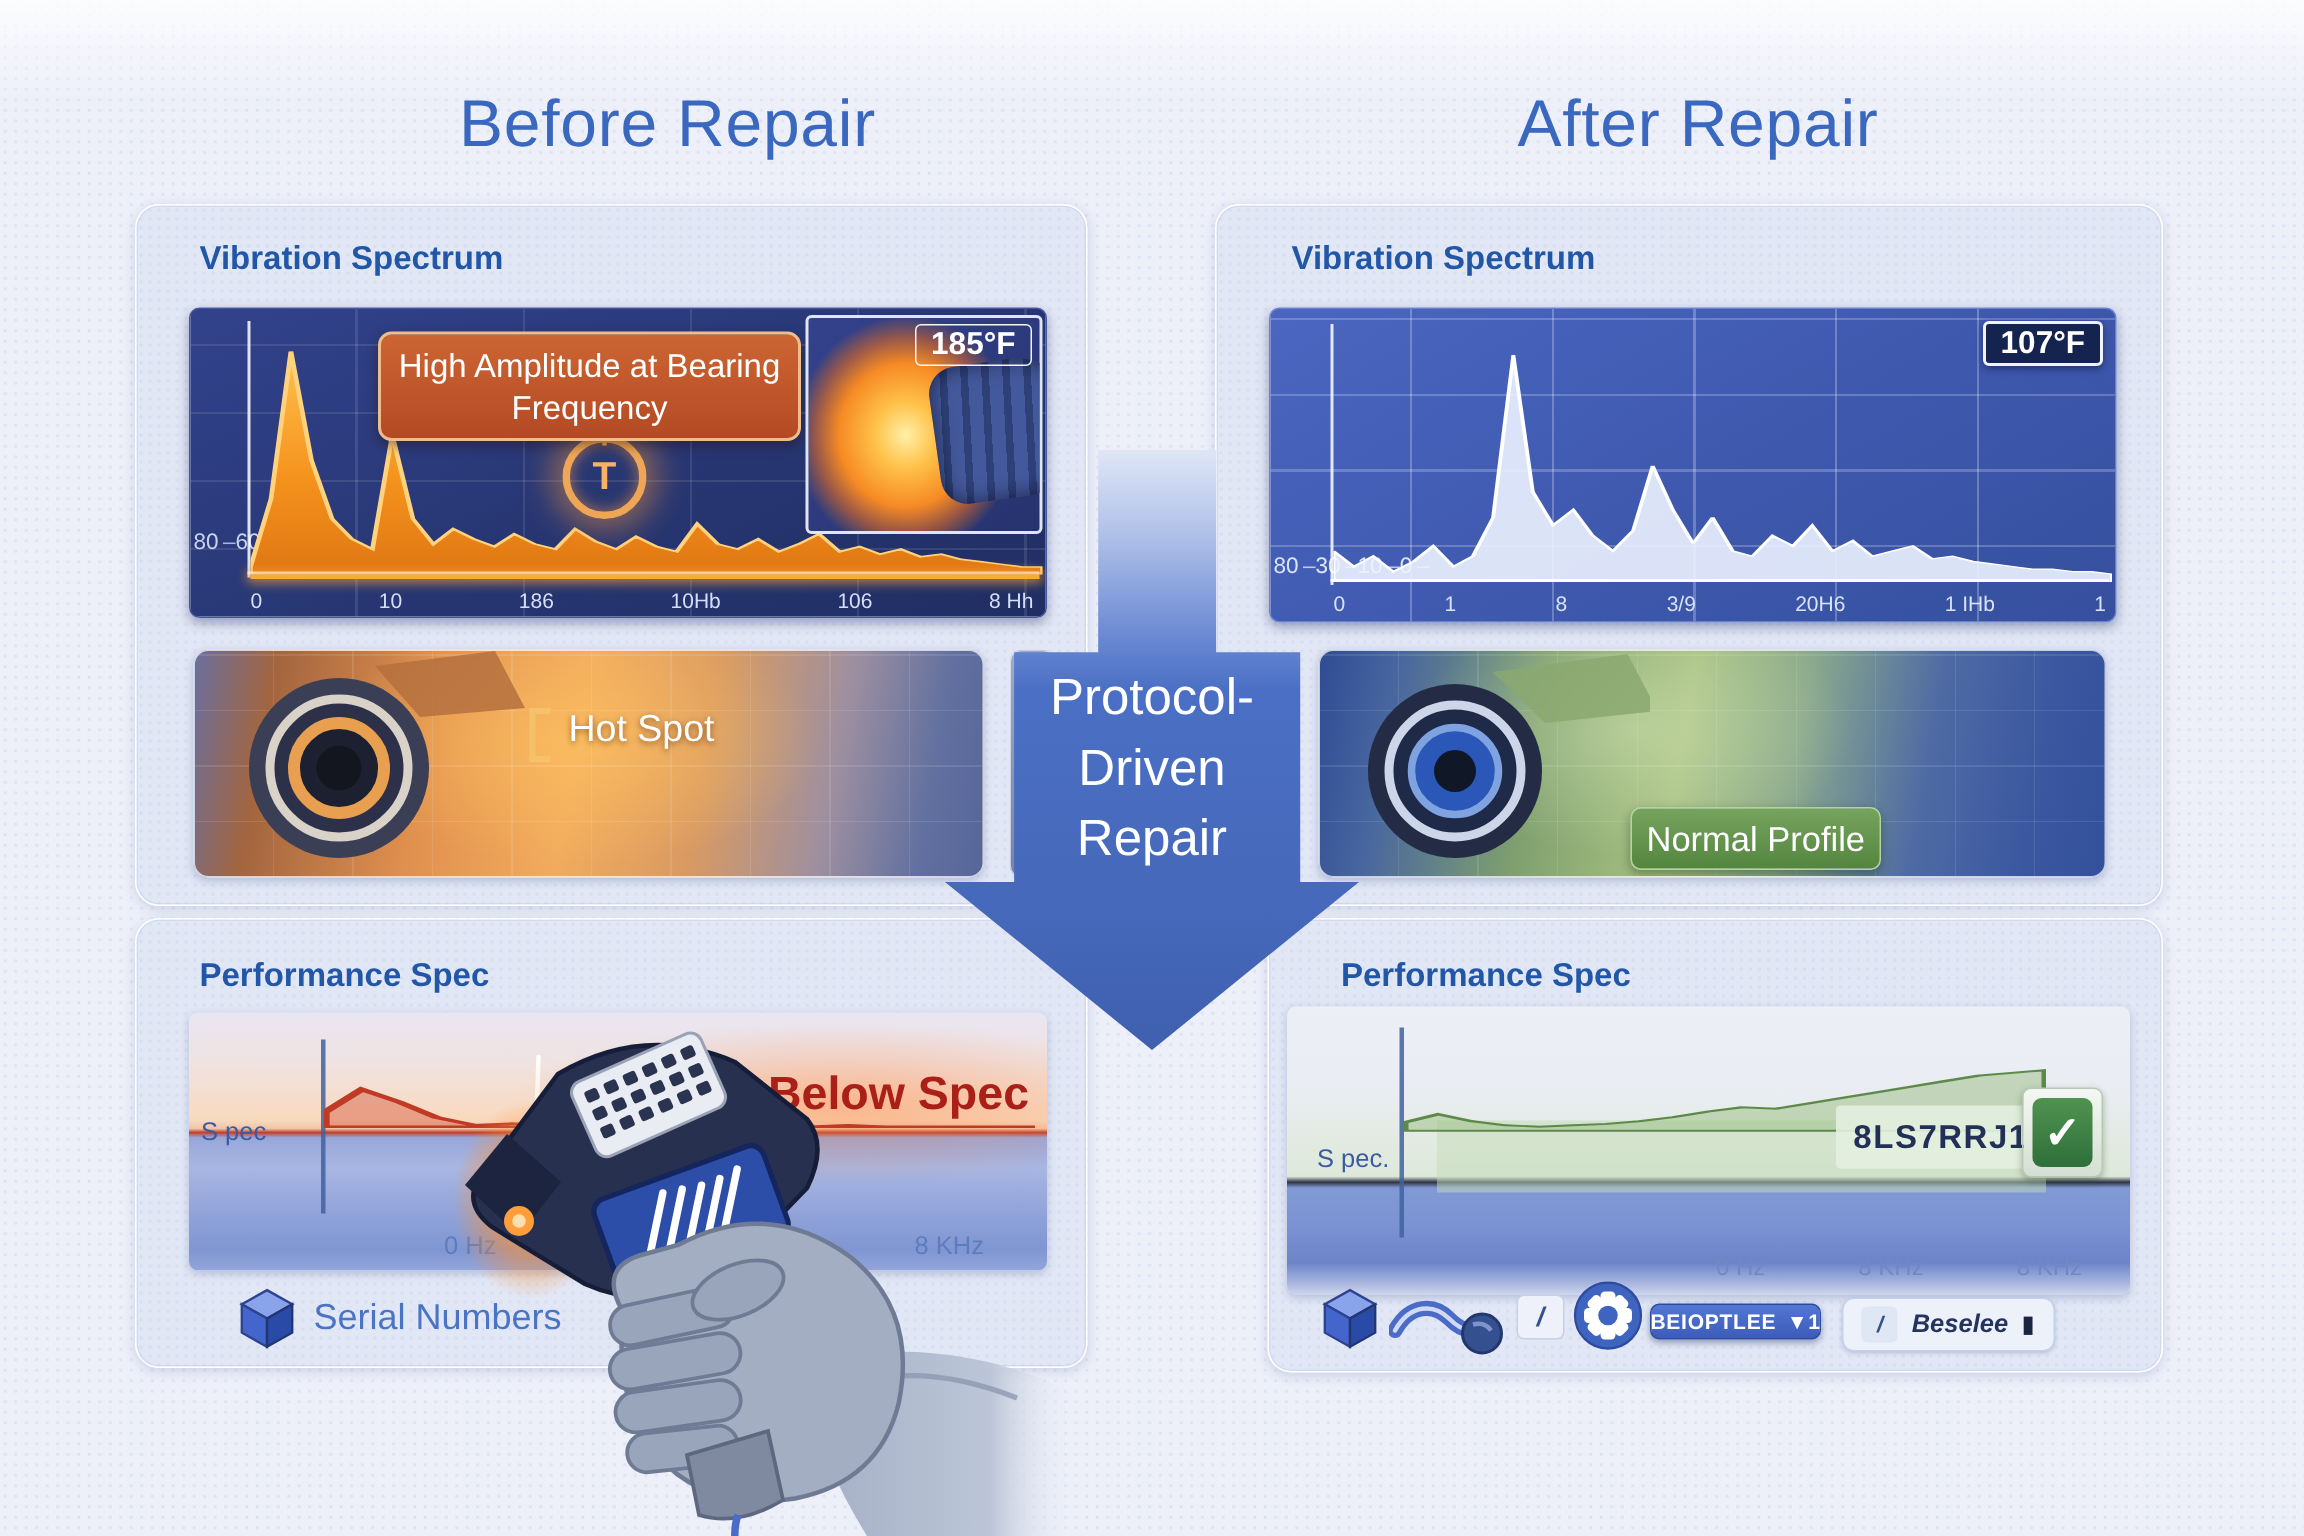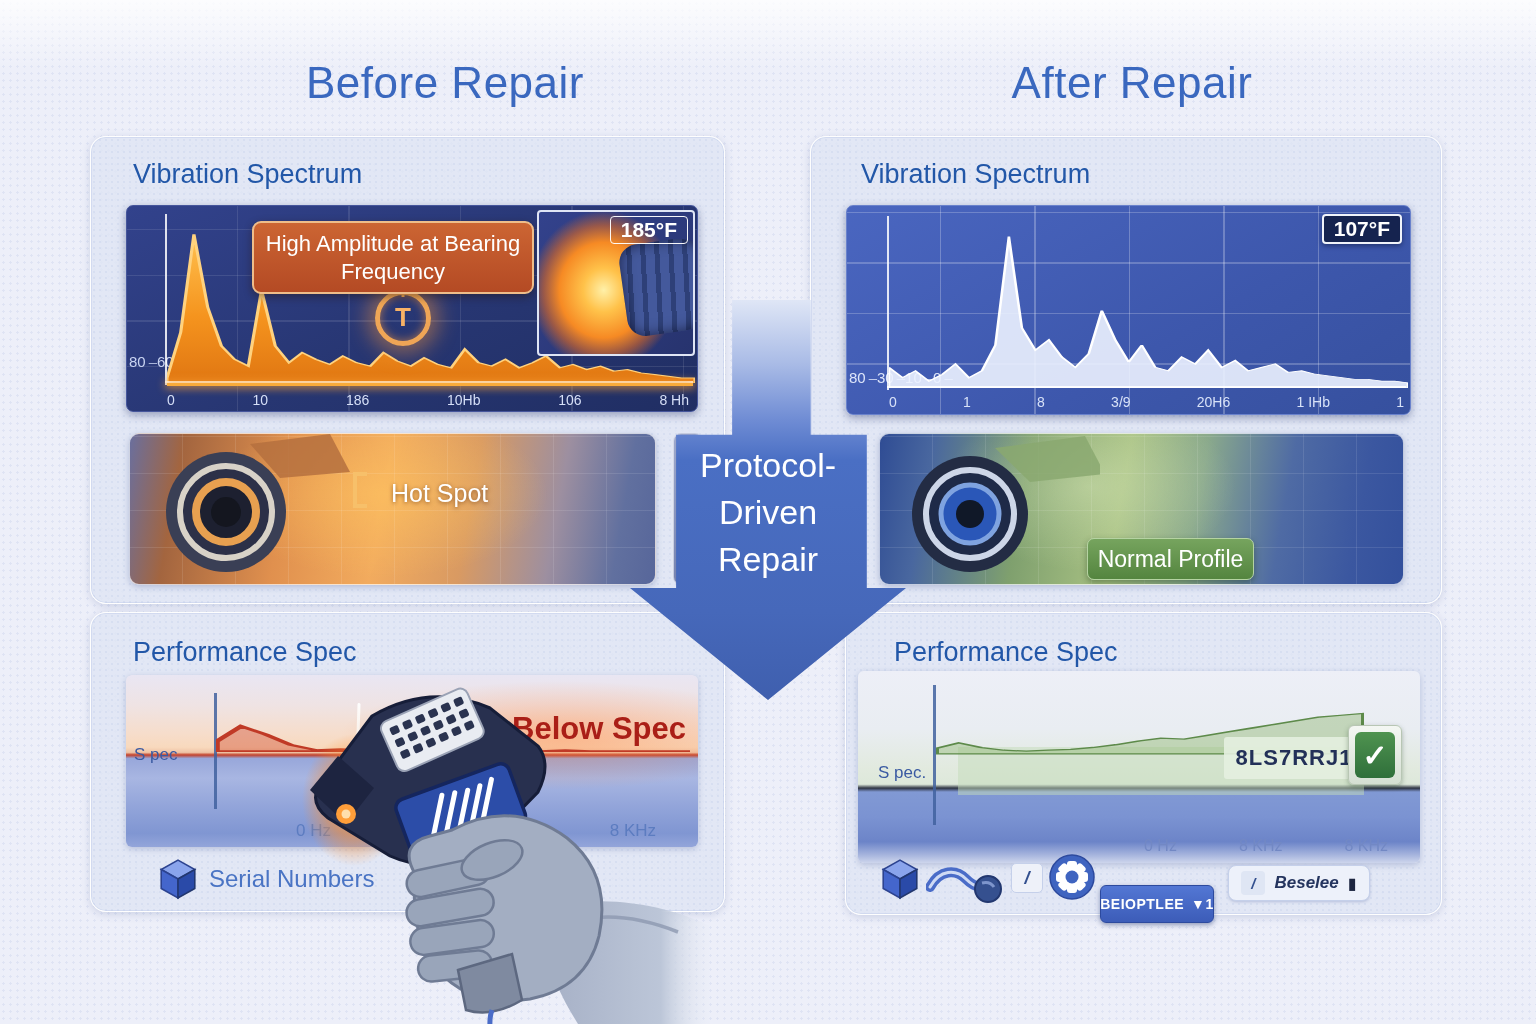--- a/index.html
+++ b/index.html
@@ -16,21 +16,21 @@
   #title-after{left:922px;top:58px;}
 
   .panel{position:absolute;background:rgba(223,229,244,.82);border:1.5px solid rgba(255,255,255,.95);
     border-radius:16px;box-shadow:0 2px 8px rgba(80,100,160,.22), inset 0 0 0 1px rgba(180,195,230,.35);
     background-image:radial-gradient(rgba(140,160,215,.12) 1px,transparent 1.2px);background-size:6px 6px;}
   #panel-top-left{left:90px;top:136px;width:635px;height:468px;}
   #panel-top-right{left:810px;top:136px;width:632px;height:468px;}
   #panel-bottom-left{left:90px;top:612px;width:635px;height:300px;}
   #panel-bottom-right{left:845px;top:612px;width:597px;height:303px;}
 
-  .section-title{position:absolute;color:#2257a8;font-size:27px;font-weight:400;}
+  .section-title{position:absolute;color:#2257a8;font-size:22px;font-weight:700;}
 
   
   .vib-chart{position:absolute;border-radius:7px;overflow:hidden;box-shadow:0 3px 8px rgba(30,45,100,.4);}
   #chart-before-vib{left:35px;top:68px;width:572px;height:207px;border:1px solid #46569c;
     background:linear-gradient(155deg,#32428c 0%,#273672 55%,#202e63 100%);}
   #chart-after-vib{left:35px;top:68px;width:565px;height:210px;border:1px solid #6a82cc;
     background:linear-gradient(150deg,#4a66c0 0%,#3d57ac 60%,#36509e 100%);}
   .grid-overlay{position:absolute;inset:0;pointer-events:none;}
   #chart-before-vib .grid-overlay{background:
     repeating-linear-gradient(90deg,transparent 0 110px,rgba(255,255,255,.10) 110px 111.5px),
@@ -77,21 +77,21 @@
     background:
      radial-gradient(ellipse 45% 80% at 48% 40%, rgba(255,196,96,.65), rgba(255,196,96,0) 70%),
      linear-gradient(100deg,#6a6f9e 0%,#a3653f 10%,#e0904e 30%,#f2ab5e 48%,#d99a62 64%,#9d8fa0 80%,#61709f 92%,#57669a 100%);}
   #photo-normal{left:68px;top:296px;width:525px;height:152px;
     background:
      radial-gradient(ellipse 40% 80% at 40% 35%, rgba(220,235,190,.45), rgba(220,235,190,0) 70%),
      linear-gradient(100deg,#2f4c94 0%,#49679f 10%,#7fa06e 28%,#a8c183 46%,#8aa98c 60%,#4f6ba4 76%,#3b57a0 90%,#33509c 100%);}
   .photo .grid-overlay{background:
     repeating-linear-gradient(90deg,transparent 0 52px,rgba(255,255,255,.10) 52px 53px),
     repeating-linear-gradient(0deg,transparent 0 36px,rgba(255,255,255,.10) 36px 37px);}
-  .photo-label-row{position:absolute;display:flex;align-items:flex-end;gap:24px;padding-left:35px;}
+  .photo-label-row{position:absolute;display:flex;align-items:flex-start;gap:12px;padding-left:35px;}
   #photo-hot .photo-label-row{left:188px;top:38px;}
   .bracket-glyph{width:14px;height:36px;border-left:4px solid #f7c06a;border-top:4px solid #f7c06a;border-bottom:4px solid #f7c06a;}
   .photo-label{color:#fff;font-size:25px;text-shadow:0 1px 4px rgba(80,30,0,.6);}
   .green-btn{position:absolute;left:207px;top:104px;width:167px;height:42px;display:flex;align-items:center;justify-content:center;
     background:linear-gradient(180deg,#76a45e,#54853f);border:1.5px solid #b5d3a2;border-radius:7px;
     color:#fff;font-size:23px;box-shadow:0 3px 7px rgba(20,50,20,.4);}
   .sliver-card{position:absolute;left:582px;top:296px;width:30px;height:152px;border-radius:8px;
     background:linear-gradient(180deg,#98a3c8,#6a78a8);opacity:.9;border:1px solid rgba(255,255,255,.6);}
 
   
@@ -124,23 +124,23 @@
   .check-inner{position:absolute;inset:6px;border-radius:6px;background:linear-gradient(180deg,#4f9350,#2f6f3a);
     display:flex;align-items:center;justify-content:center;color:#fff;font-size:30px;font-weight:700;}
 
   
   .serial-row-label{position:absolute;left:118px;top:252px;color:#4a74c4;font-size:24px;}
   .icon-abs{position:absolute;}
   .slash-chip{position:absolute;display:flex;align-items:center;justify-content:center;
     background:#eef1f9;border:1px solid #c5d0ea;border-radius:5px;color:#33508f;font-size:18px;font-weight:700;font-style:italic;}
   #toolbar-slash{left:165px;top:250px;width:32px;height:30px;}
   .gear-wrap{position:absolute;left:202px;top:240px;width:48px;height:48px;}
-  .dropdown-btn{position:absolute;left:254px;top:256px;width:114px;height:38px;display:flex;align-items:center;justify-content:center;gap:7px;
+  .dropdown-btn{position:absolute;left:254px;top:256px;width:114px;height:24px;display:flex;align-items:center;justify-content:center;gap:7px;
     background:linear-gradient(180deg,#5377d4,#3c5cb8);border:1px solid #2d4a9e;border-radius:6px;
-    color:#fff;font-size:14px;font-weight:700;letter-spacing:.5px;box-shadow:0 2px 5px rgba(30,50,110,.45);margin-top:16px;}
+    color:#fff;font-size:14px;font-weight:700;letter-spacing:.5px;box-shadow:0 2px 5px rgba(30,50,110,.45);}
   .beselee-chip{position:absolute;left:382px;top:252px;width:142px;height:36px;display:flex;align-items:center;justify-content:center;gap:9px;
     background:#edf1fa;border:1.5px solid #c5d0ea;border-radius:8px;box-shadow:0 1px 3px rgba(80,100,160,.3);}
   .mini-slash{width:24px;height:24px;display:flex;align-items:center;justify-content:center;background:#dfe6f4;border-radius:4px;
     color:#33508f;font-size:15px;font-weight:700;font-style:italic;}
   .beselee-label{color:#24345e;font-size:17px;font-weight:700;font-style:italic;}
   .beselee-box{color:#1c2540;font-size:16px;}
 
   
   #arrow{position:absolute;left:630px;top:300px;width:276px;height:400px;z-index:5;
     clip-path:polygon(37% 0%,65.5% 0%,65.5% 33.7%,85.8% 33.7%,85.8% 72%,100% 72%,50% 100%,0% 72%,16.7% 72%,16.7% 33.7%,37% 33.7%);

